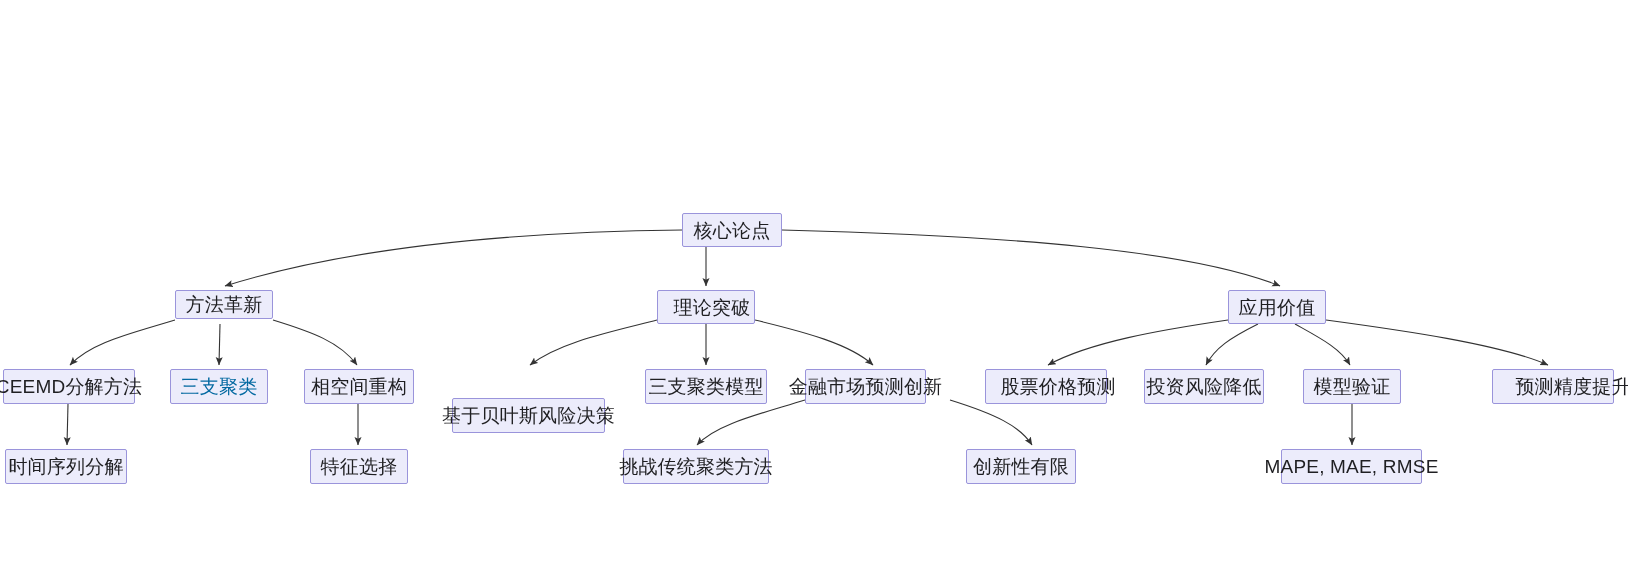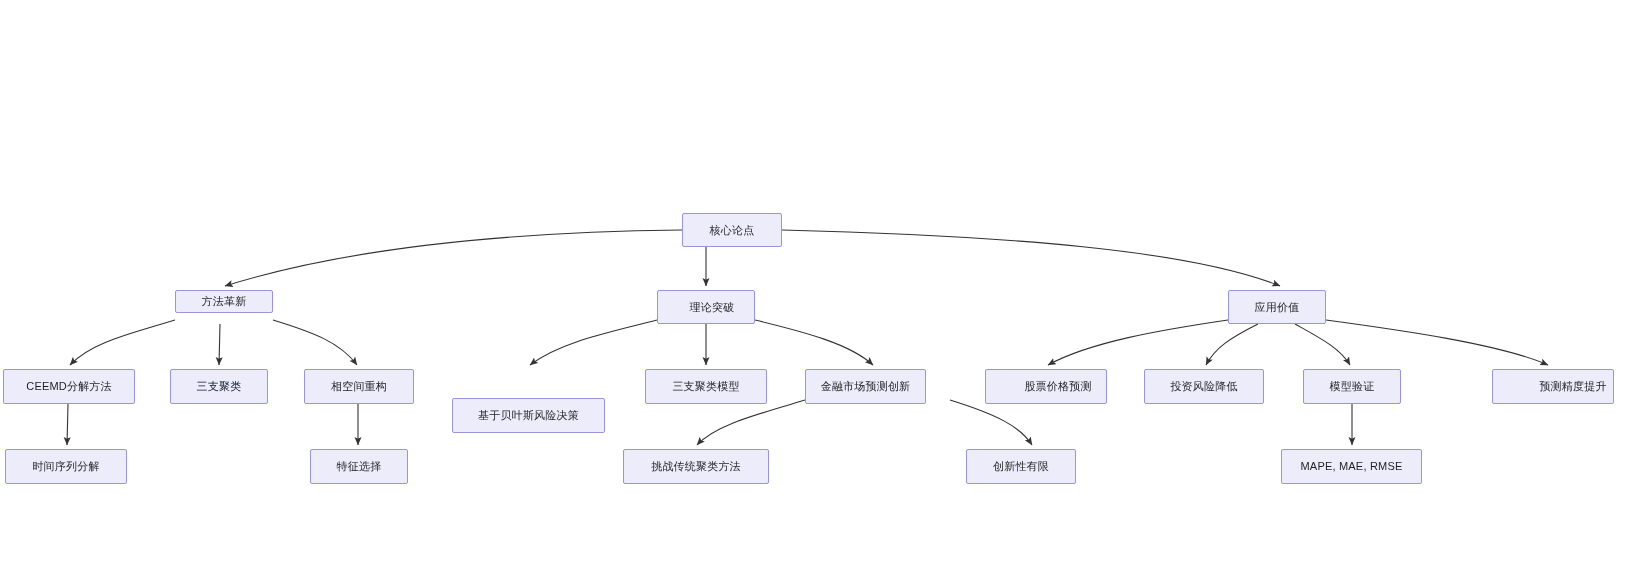--- a/index.html
+++ b/index.html
@@ -25,21 +25,21 @@
   .node {
     position: absolute;
     box-sizing: border-box;
     background: #ECECFB;
     border: 1px solid #9A94DB;
     border-radius: 2px;
     display: flex;
     align-items: center;
     justify-content: center;
     color: #1f1f22;
-    font-size: 11px;
+    font-size: 19px;
     line-height: 1;
     letter-spacing: 0.2px;
     white-space: nowrap;
   }
   .node-label {
     pointer-events: none;
   }
 </style>
 </head>
 <body>
@@ -69,33 +69,33 @@
         <path d="M 358,404 L 358,445" fill="none" stroke="#333333" stroke-width="1.1" marker-end="url(#arrow)"></path>
         <path d="M 805,400 C 760,414 716,424 697,445" fill="none" stroke="#333333" stroke-width="1.1" marker-end="url(#arrow)"></path>
         <path d="M 950,400 C 995,414 1020,426 1032,445" fill="none" stroke="#333333" stroke-width="1.1" marker-end="url(#arrow)"></path>
         <path d="M 1352,404 L 1352,445" fill="none" stroke="#333333" stroke-width="1.1" marker-end="url(#arrow)"></path>
       </g>
   </svg>
   <div id="node-layer">
       <div class="node" style="left: 682px; top: 213px; width: 100px; height: 34px; background: rgb(236, 236, 251); border-color: rgb(154, 148, 219); color: rgb(31, 31, 34);">
         <span class="node-label">核心论点</span>
       </div>
-      <div class="node" style="left: 175px; top: 290px; width: 98px; height: 23px; background: rgb(236, 236, 251); border-color: rgb(154, 148, 219); color: rgb(31, 31, 34);">
+      <div class="node" style="left: 175px; top: 290px; width: 98px; height: 29px; background: rgb(236, 236, 251); border-color: rgb(154, 148, 219); color: rgb(31, 31, 34);">
         <span class="node-label">方法革新</span>
       </div>
       <div class="node" style="left: 657px; top: 290px; width: 98px; height: 34px; background: rgb(236, 236, 251); border-color: rgb(154, 148, 219); color: rgb(31, 31, 34); padding-left: 12px;">
         <span class="node-label">理论突破</span>
       </div>
       <div class="node" style="left: 1228px; top: 290px; width: 98px; height: 34px; background: rgb(236, 236, 251); border-color: rgb(154, 148, 219); color: rgb(31, 31, 34);">
         <span class="node-label">应用价值</span>
       </div>
       <div class="node" style="left: 3px; top: 369px; width: 132px; height: 35px; background: rgb(236, 236, 251); border-color: rgb(154, 148, 219); color: rgb(31, 31, 34);">
         <span class="node-label">CEEMD分解方法</span>
       </div>
-      <div class="node" style="left: 170px; top: 369px; width: 98px; height: 35px; background: rgb(236, 236, 251); border-color: rgb(154, 148, 219); color: #0f172a;">
+      <div class="node" style="left: 170px; top: 369px; width: 98px; height: 35px; background: rgb(236, 236, 251); border-color: rgb(154, 148, 219); color: #0369a1;">
         <span class="node-label">三支聚类</span>
       </div>
       <div class="node" style="left: 304px; top: 369px; width: 110px; height: 35px; background: rgb(236, 236, 251); border-color: rgb(154, 148, 219); color: rgb(31, 31, 34);">
         <span class="node-label">相空间重构</span>
       </div>
       <div class="node" style="left: 452px; top: 369px; width: 153px; height: 35px; background: rgb(236, 236, 251); border-color: rgb(154, 148, 219); color: rgb(31, 31, 34); margin-top: 29px;">
         <span class="node-label">基于贝叶斯风险决策</span>
       </div>
       <div class="node" style="left: 645px; top: 369px; width: 122px; height: 35px; background: rgb(236, 236, 251); border-color: rgb(154, 148, 219); color: rgb(31, 31, 34);">
         <span class="node-label">三支聚类模型</span>

